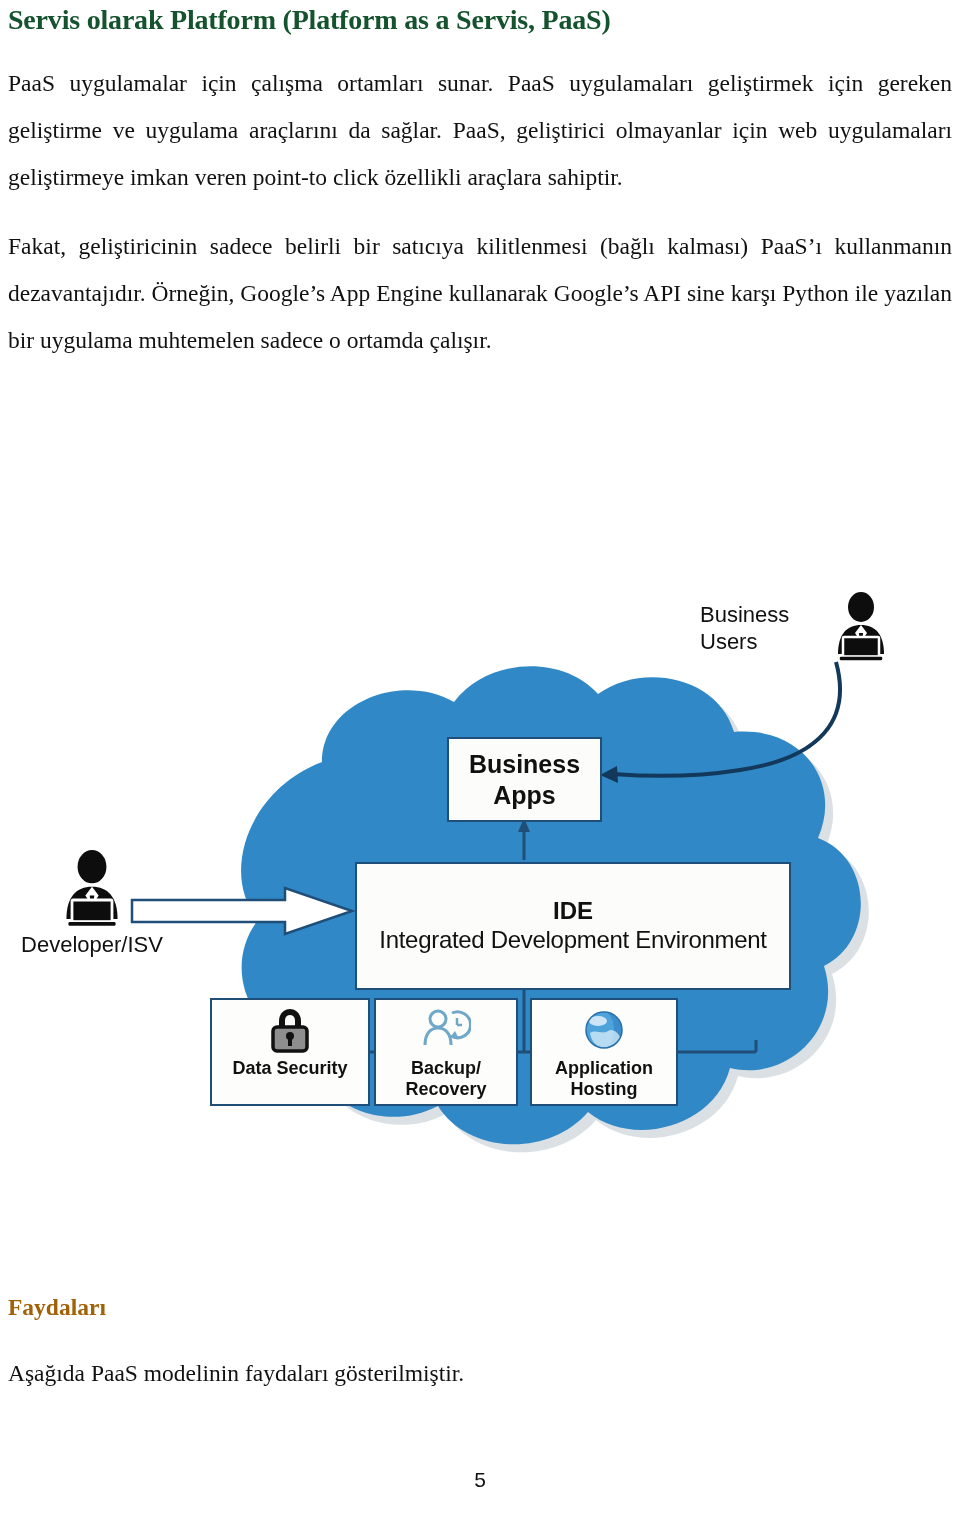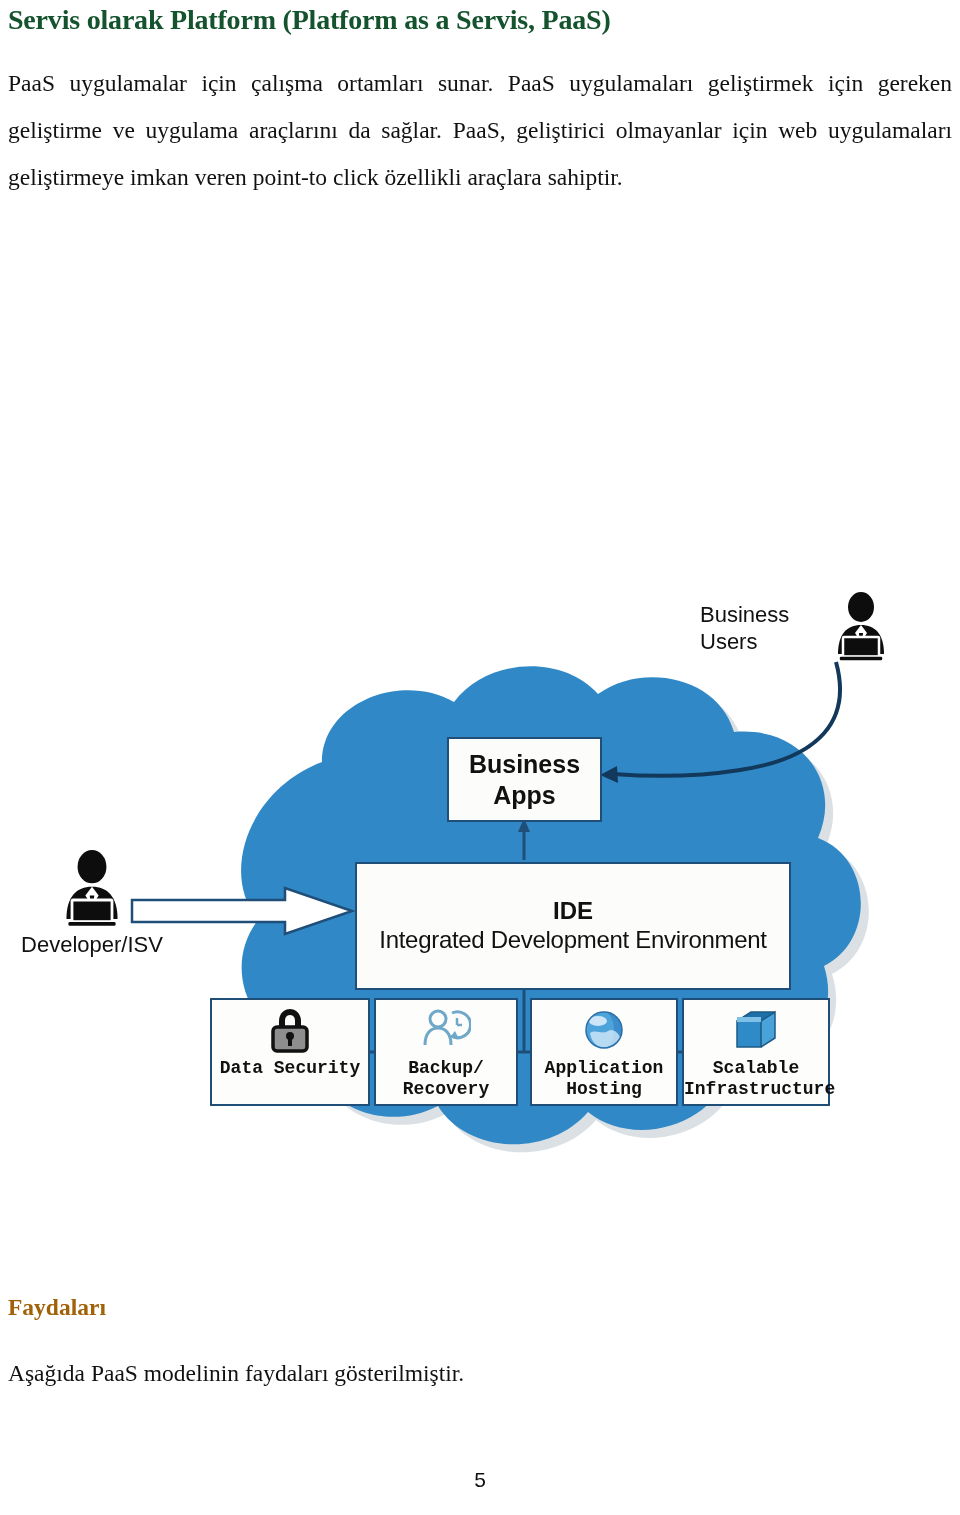--- a/index.html
+++ b/index.html
@@ -133,21 +133,21 @@
     letter-spacing: -0.3px;
   }
 
   .svc-box {
     position: absolute;
     top: 428px;
     height: 108px;
     background: #FDFDFB;
     border: 2px solid #1F4E79;
     box-sizing: border-box;
-    font-family: Liberation Mono, monospace;
+    font-family: Liberation Sans, sans-serif;
     font-weight: bold;
     font-size: 18px;
     line-height: 21px;
     color: #111111;
     display: flex;
     flex-direction: column;
     align-items: center;
     justify-content: flex-start;
     padding-top: 4px;
   }
@@ -203,20 +203,21 @@
 </style>
 </head>
 <body>
 
 <div class="page">
 
   <div class="doc-title">Servis olarak Platform (Platform as a Servis, PaaS)</div>
 
   <div class="body-text">
     <p>PaaS uygulamalar için çalışma ortamları sunar. PaaS uygulamaları geliştirmek için gereken geliştirme ve uygulama araçlarını da sağlar.  PaaS, geliştirici olmayanlar için web uygulamaları geliştirmeye imkan veren point-to click özellikli araçlara sahiptir.</p>
+    <p>Fakat, geliştiricinin sadece belirli bir satıcıya kilitlenmesi (bağlı kalması) PaaS’ı kullanmanın dezavantajıdır. Örneğin, Google’s App Engine kullanarak Google’s API sine karşı Python ile yazılan bir uygulama muhtemelen sadece o ortamda çalışır.</p>
   </div>
 
   <div class="diagram">
 
     <svg width="960" height="700" viewBox="0 0 960 700">
       <defs>
         <marker id="arrowThin" markerWidth="9" markerHeight="9" refX="7" refY="4.5" orient="auto">
           <path d="M0,0 L8,4.5 L0,9 Z" fill="#1F4E79"></path>
         </marker>
       </defs>
@@ -346,35 +347,20 @@
           <path d="M24 5 A18 18 0 0 1 24 41 A10 18 0 0 0 24 5 Z" fill="#2E7FBF" opacity="0.6"></path>
           <ellipse cx="18" cy="14" rx="9" ry="5" fill="#E3F1FB" opacity="0.85"></ellipse>
           <path d="M10 26 C16 22, 22 28, 28 24 C33 21, 38 26, 40 30 C36 37, 29 41, 22 40 C15 39, 11 33, 10 26 Z" fill="#D9EDFA" opacity="0.75"></path>
           <circle cx="24" cy="23" r="18" fill="none" stroke="#2A6FA8" stroke-width="1.5"></circle>
         </svg>
       </div>
       <div class="svc-label">Application
 Hosting</div>
     </div>
 
-    <div class="svc-box" id="svc-3">
-      <div class="svc-icon">
-        <svg width="50" height="46" viewBox="0 0 50 46">
-          <path d="M6 14 L30 14 L30 40 L6 40 Z" fill="#2E8BC8"></path>
-          <path d="M30 14 L44 5 L44 31 L30 40 Z" fill="#4AA3D8"></path>
-          <path d="M6 14 L20 5 L44 5 L30 14 Z" fill="#1C6FA8"></path>
-          <path d="M6 14 L30 14 L30 40 L6 40 Z" fill="none" stroke="#1C5A85" stroke-width="1.5"></path>
-          <path d="M30 14 L44 5 L44 31 L30 40" fill="none" stroke="#1C5A85" stroke-width="1.5"></path>
-          <path d="M6 14 L20 5 L44 5" fill="none" stroke="#1C5A85" stroke-width="1.5"></path>
-          <rect x="6" y="10" width="24" height="5" fill="#7FC0E6"></rect>
-        </svg>
-      </div>
-      <div class="svc-label">Scalable
-Infrastructure</div>
-    </div>
 
   </div>
 
   <div class="section-heading">Faydaları</div>
   <div class="closing-text">Aşağıda PaaS modelinin faydaları gösterilmiştir.</div>
   <div class="page-number">5</div>
 
 </div>
 
 </body></html>

